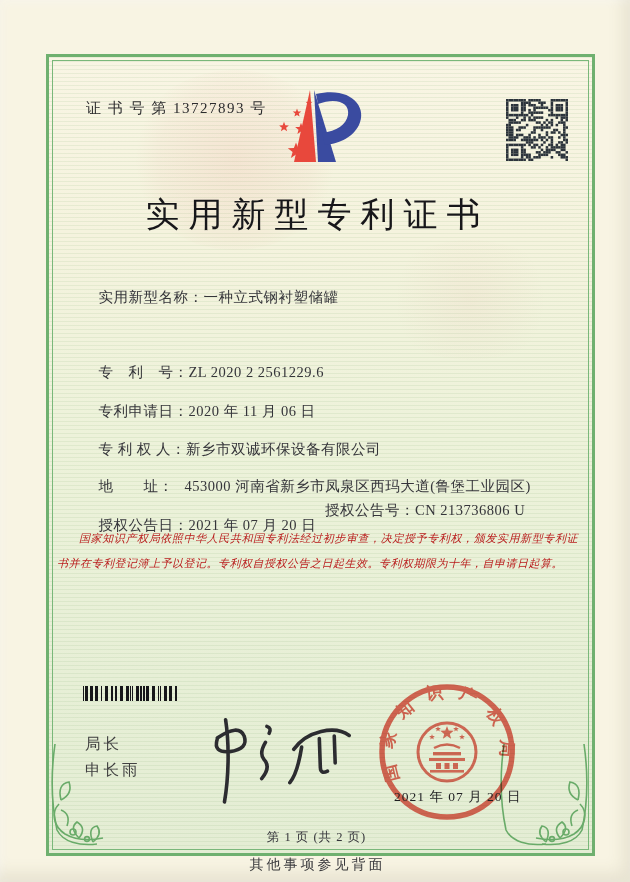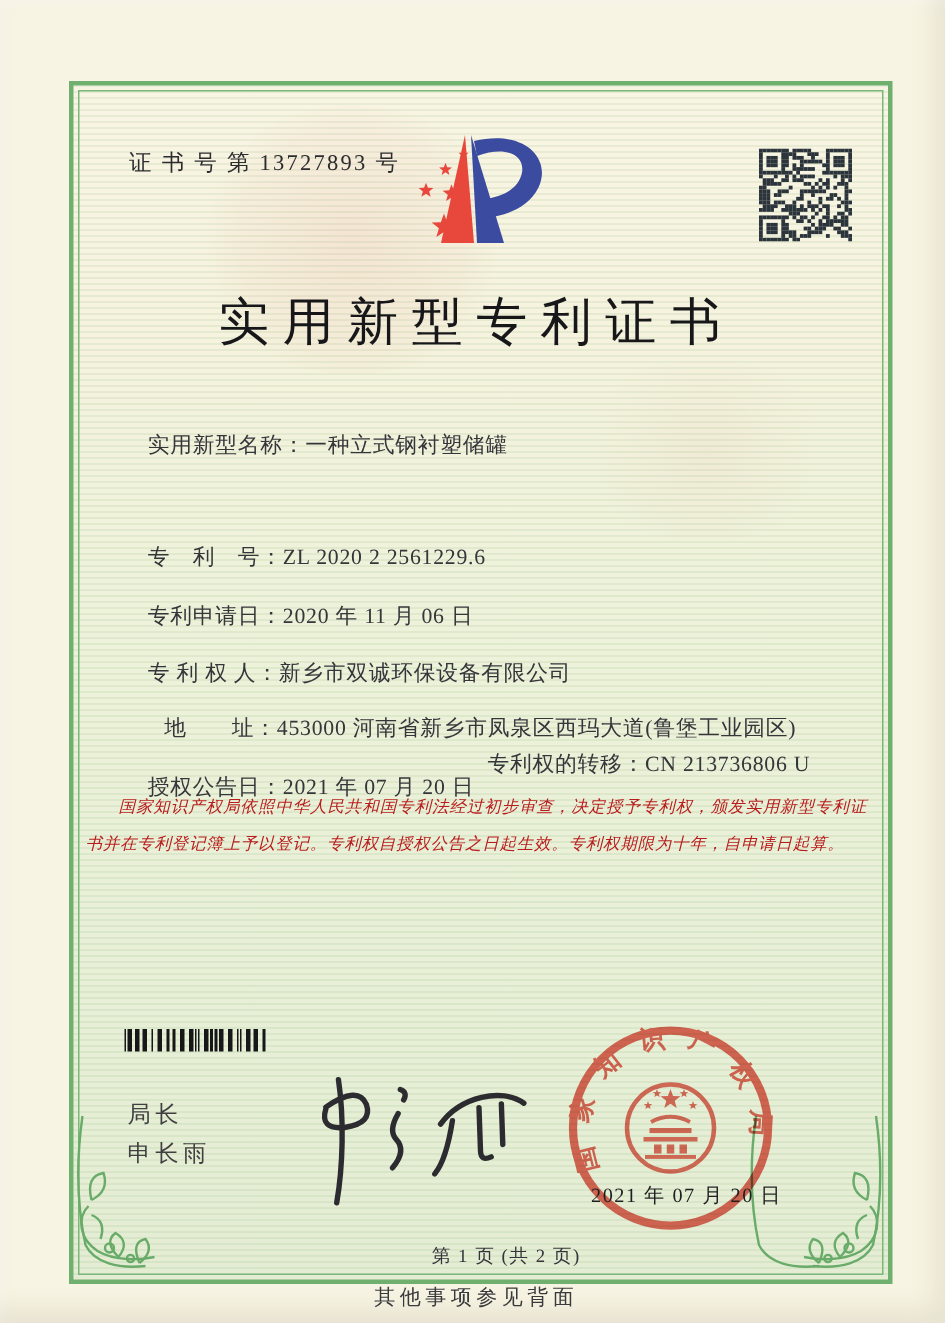--- a/index.html
+++ b/index.html
@@ -34,21 +34,21 @@
     position:absolute;left:86px;top:99px;
     font-size:15px;color:#2c2c2e;letter-spacing:1.5px;white-space:pre;
   }
   .logo{position:absolute;left:250px;top:84px;}
   .qr{position:absolute;left:506px;top:99px;}
   .title{
     position:absolute;left:46px;top:192px;width:543px;text-align:center;
     font-size:34px;color:#17171a;letter-spacing:9px;font-weight:500;white-space:nowrap;
   }
   .row{position:absolute;left:84px;font-size:14.5px;color:#35353a;white-space:pre;line-height:1;}
-  .row .lbl{display:inline-block;min-width:86px;letter-spacing:.5px;text-align:right;}
+  .row .lbl{display:inline-block;min-width:86px;letter-spacing:.5px;}
   .row .val{letter-spacing:.5px;}
   .r1{top:275px}.r2{top:315px}.r3{top:350px}.r4{top:389px}.r5{top:427px}.r6{top:464px}.r7{top:503px}
   .pair2{position:absolute;left:241px;top:0;}
   .paras{
     position:absolute;left:57px;top:526px;width:521px;
     font-size:11px;line-height:25px;color:#b91c1c;font-style:italic;letter-spacing:.5px;
   }
   .paras p{margin:0;text-indent:2em;text-align:justify;}
   .barcode{position:absolute;left:83px;top:686px;width:155px;height:15px;display:flex;align-items:stretch;}
   .barcode i{display:block;height:100%;}
@@ -57,21 +57,21 @@
     font-family:"Liberation Sans","DejaVu Sans",sans-serif;
     font-size:15.5px;color:#404040;letter-spacing:3px;line-height:26px;
   }
   .sig{position:absolute;left:182px;top:706px;transform:rotate(-2deg);}
   .seal{position:absolute;left:372px;top:678px;z-index:2;mix-blend-mode:multiply;}
   .seal-date{
     position:absolute;left:394px;top:788px;z-index:3;
     font-size:13.5px;color:#1f1f22;letter-spacing:1px;white-space:pre;
   }
   .page-num{
-    position:absolute;left:53px;top:829px;width:569px;text-align:center;
+    position:absolute;left:32px;top:829px;width:569px;text-align:center;
     font-size:12.5px;color:#34343a;letter-spacing:1px;
   }
   .back-note{
     position:absolute;left:46px;top:856px;width:543px;text-align:center;
     font-size:14px;color:#3a3a3e;letter-spacing:3px;
   }
   .orn{position:absolute;z-index:1;}
   .orn-left{left:49px;top:742px;}
   .orn-right{left:498px;top:742px;transform:scaleX(-1);}
 </style>
@@ -445,21 +445,21 @@
     <span class="lbl">专利申请日：</span><span class="val">2020 年 11 月 06 日</span>
   </div>
   <div class="row r5">
     <span class="lbl">专 利 权 人：</span><span class="val">新乡市双诚环保设备有限公司</span>
   </div>
   <div class="row r6">
     <span class="lbl">地　　址：</span><span class="val">453000 河南省新乡市凤泉区西玛大道(鲁堡工业园区)</span>
   </div>
   <div class="row r7">
     <span><span class="lbl">授权公告日：</span><span class="val">2021 年 07 月 20 日</span></span>
-    <span class="pair2"><span class="lbl">专利权的转移：</span><span class="val">CN 213736806 U</span></span>
+    <span class="pair2"><span class="lbl">授权公告号：</span><span class="val">CN 213736806 U</span></span>
   </div>
 
   <div class="paras">
     <p>国家知识产权局依照中华人民共和国专利法经过初步审查，决定授予专利权，颁发实用新型专利证书并在专利登记簿上予以登记。专利权自授权公告之日起生效。专利权期限为十年，自申请日起算。</p>
   </div>
 
   <div class="barcode">
       <i style="width: 1px; background: rgb(23, 23, 26);"></i>
       <i style="width: 1px; background: transparent;"></i>
       <i style="width: 3px; background: rgb(23, 23, 26);"></i>

